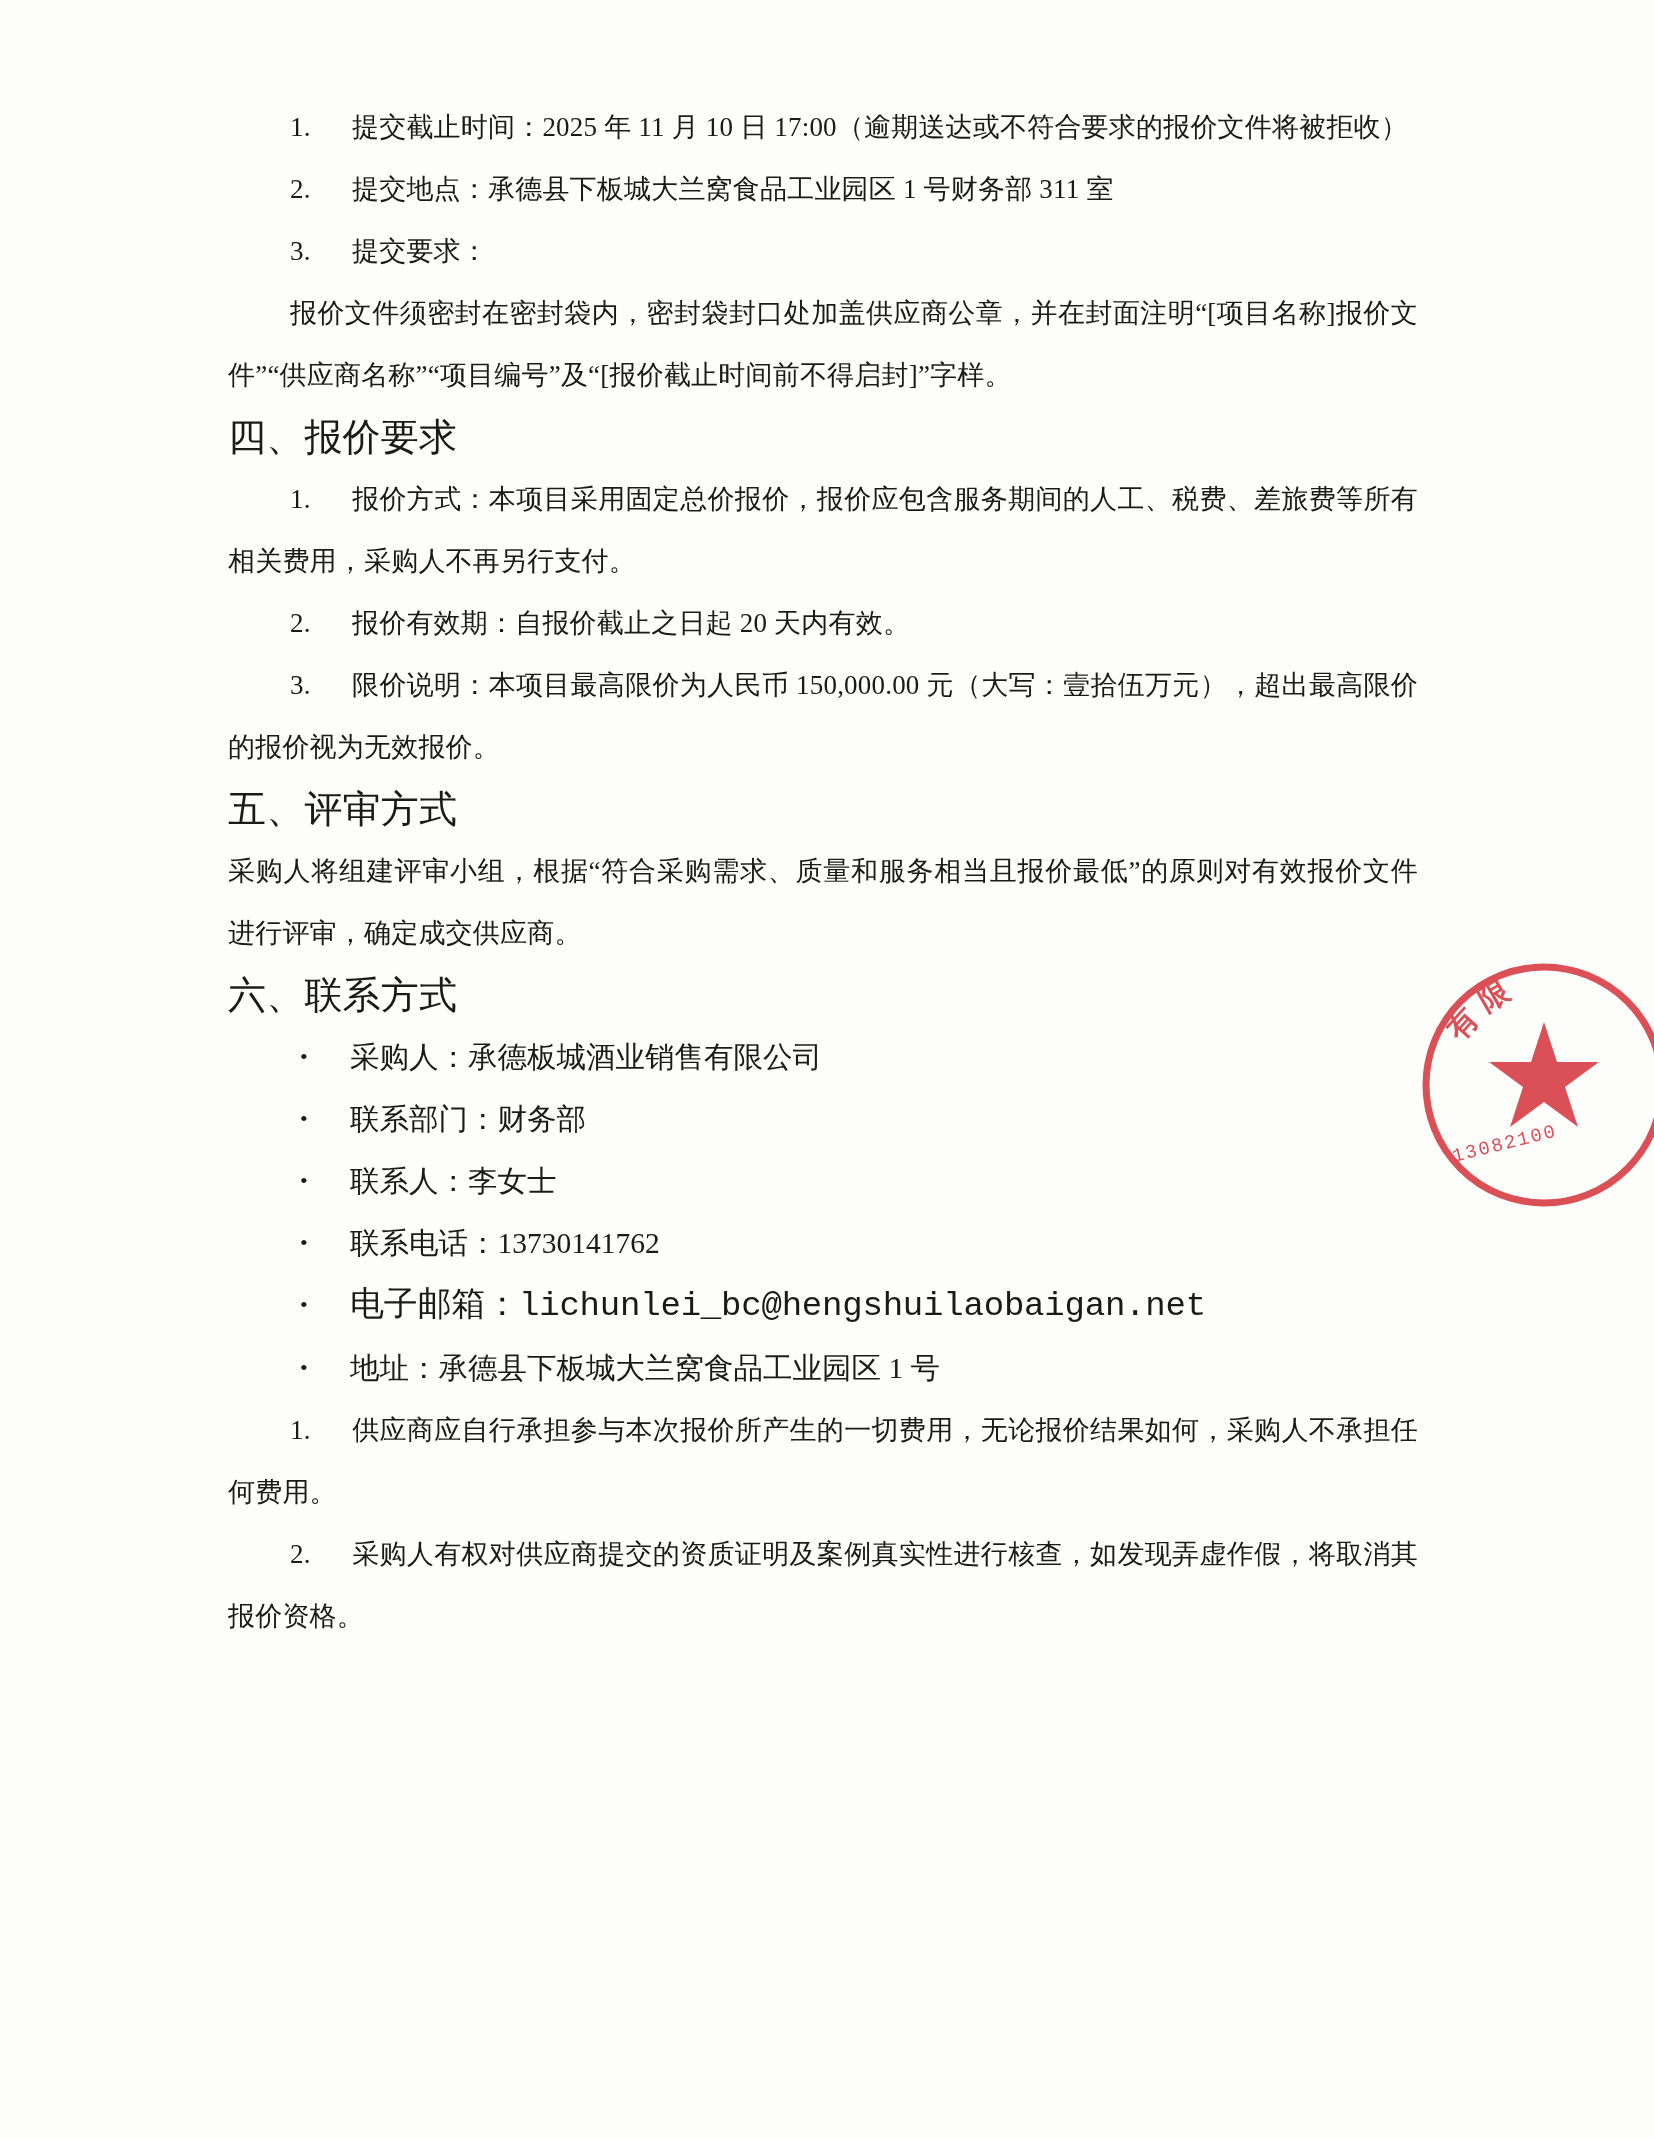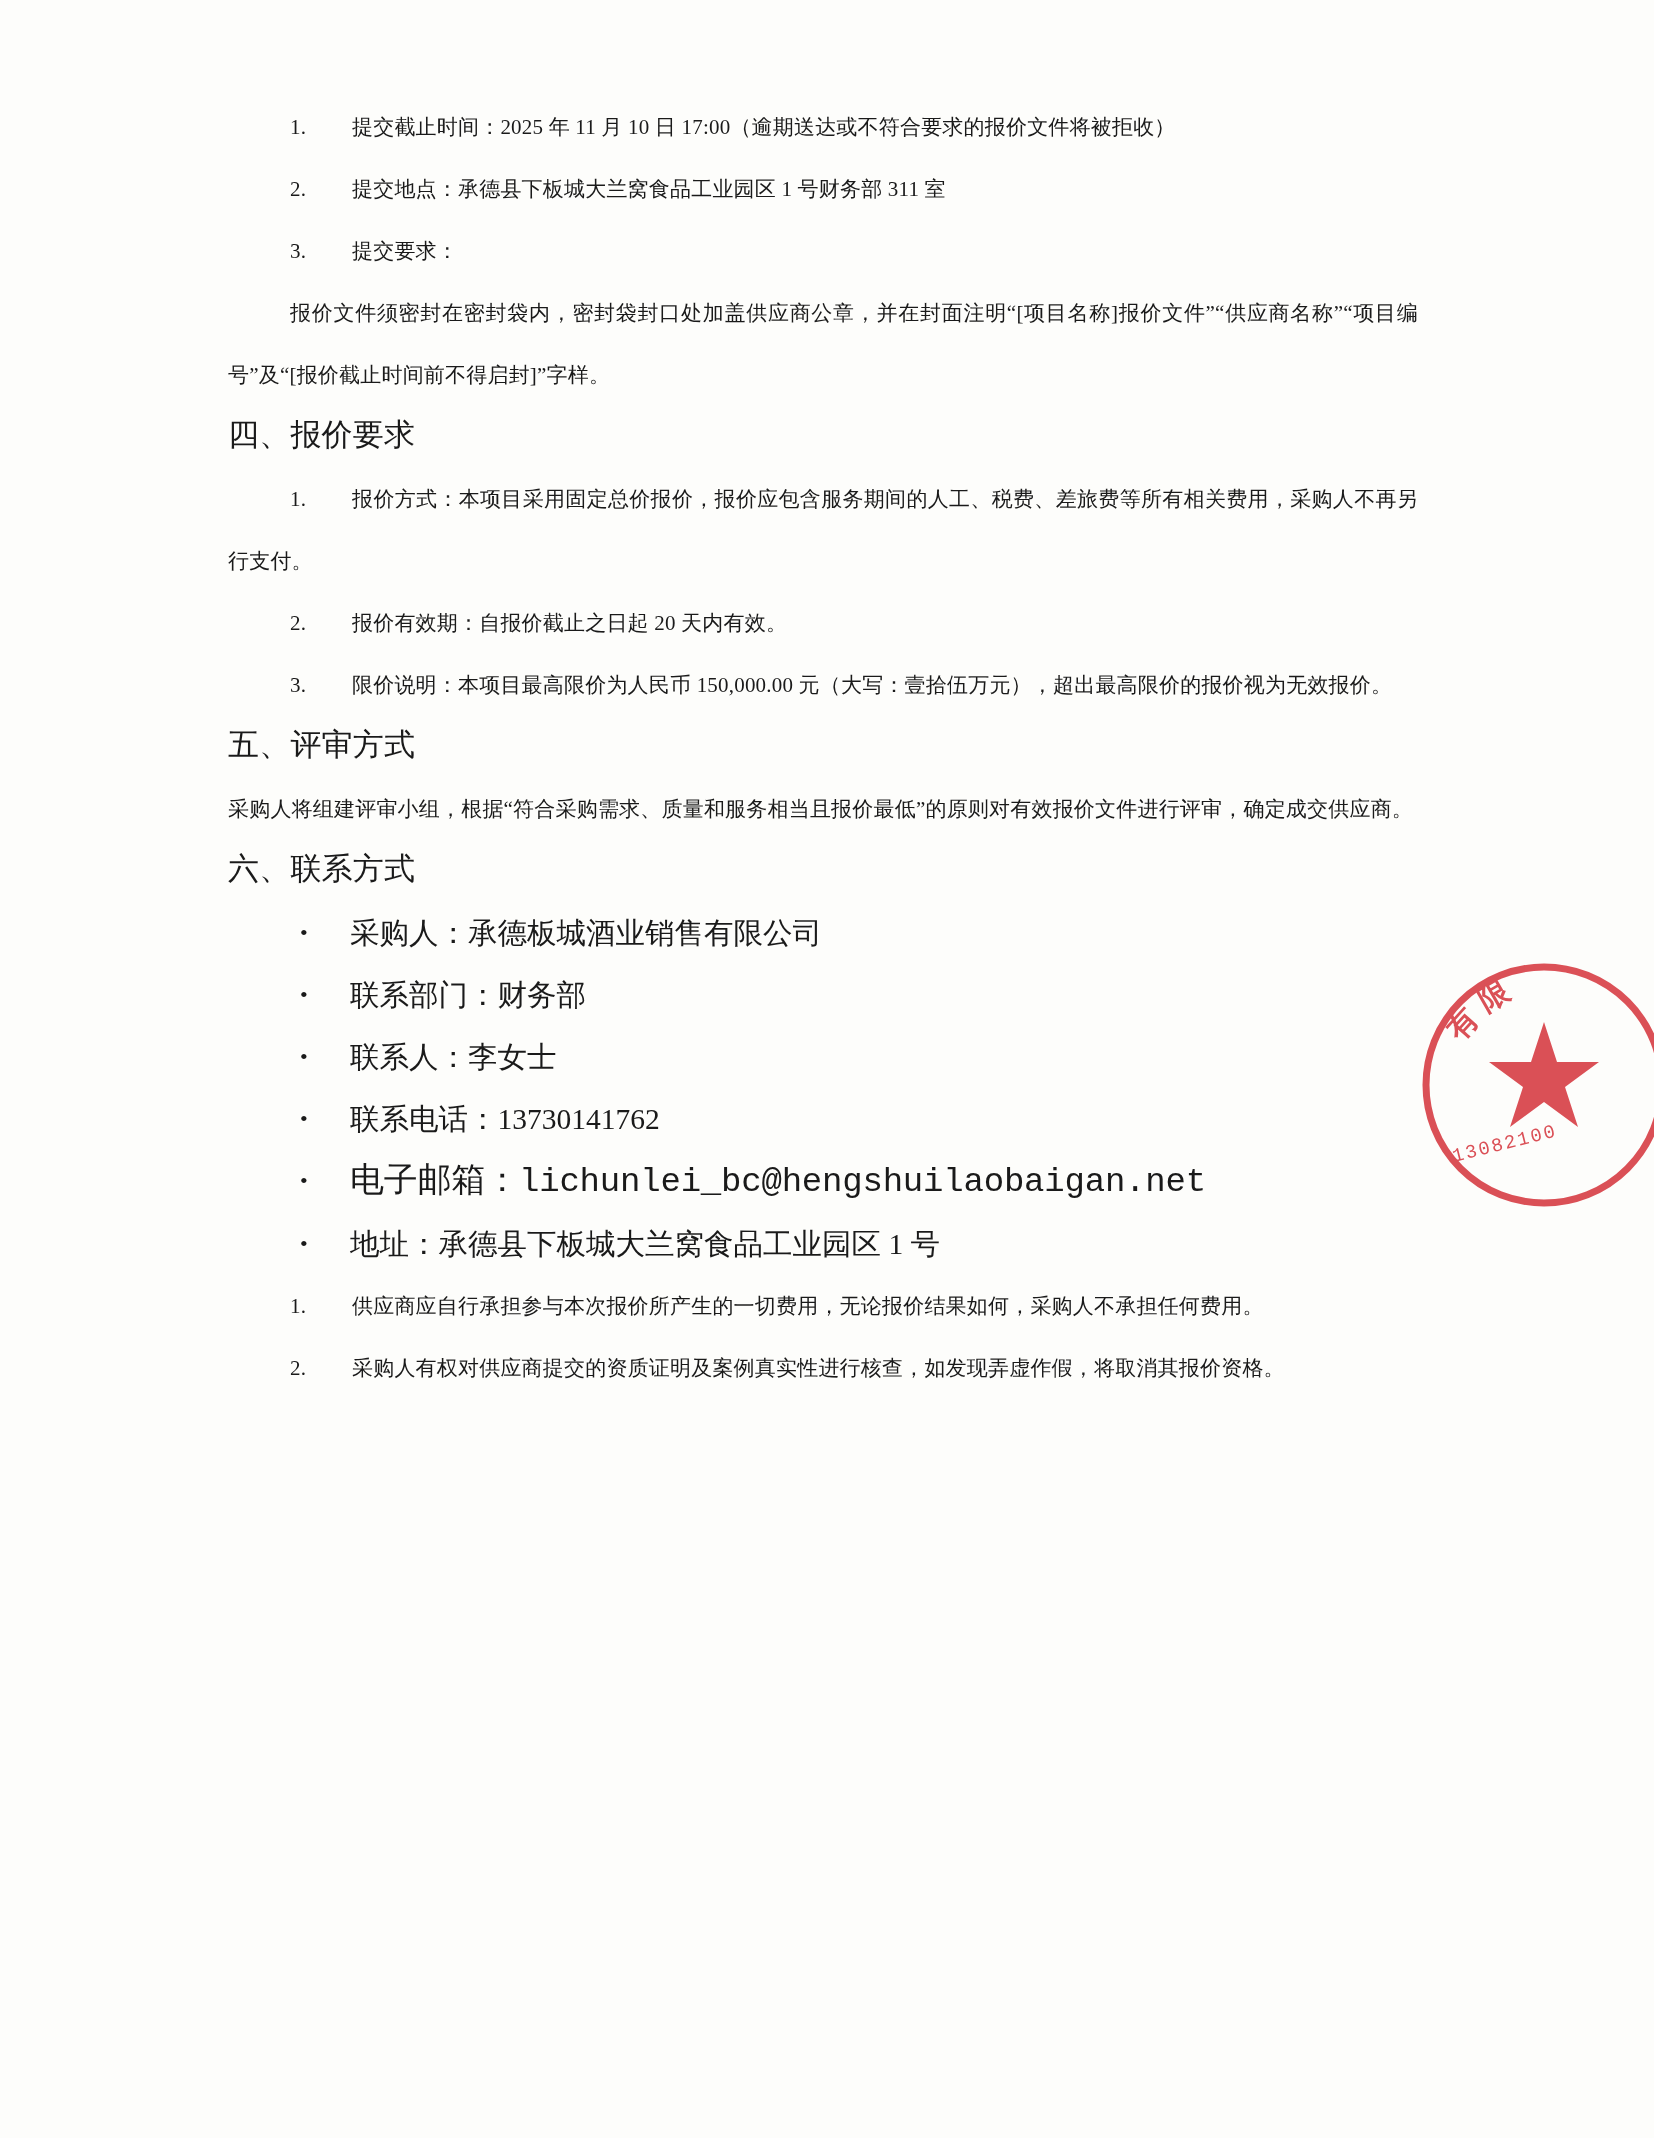--- a/index.html
+++ b/index.html
@@ -25,44 +25,43 @@
   .content {
     position: absolute;
     left: 228px;
     top: 96px;
     width: 1190px;
   }
   p, div.line {
     margin: 0;
   }
   .para {
-    font-size: 21px;
+    font-size: 27px;
     line-height: 62px;
     letter-spacing: 0.2px;
     text-align: justify;
     margin-bottom: 0;
   }
   .indent {
     text-indent: 62px;
   }
   .numbered {
     text-indent: 0;
     padding-left: 0;
   }
   .numbered .num {
     display: inline-block;
     width: 62px;
     text-indent: 0;
     margin-left: 62px;
   }
   .section-head {
-    font-size: 31px;
+    font-size: 38px;
     line-height: 62px;
     letter-spacing: 0.2px;
-    font-family: Liberation Mono, monospace;
   }
   .bullet-list {
     list-style: none;
     margin: 0;
     padding: 0;
   }
   .bullet-item {
     font-size: 29.5px;
     line-height: 62px;
     position: relative;

